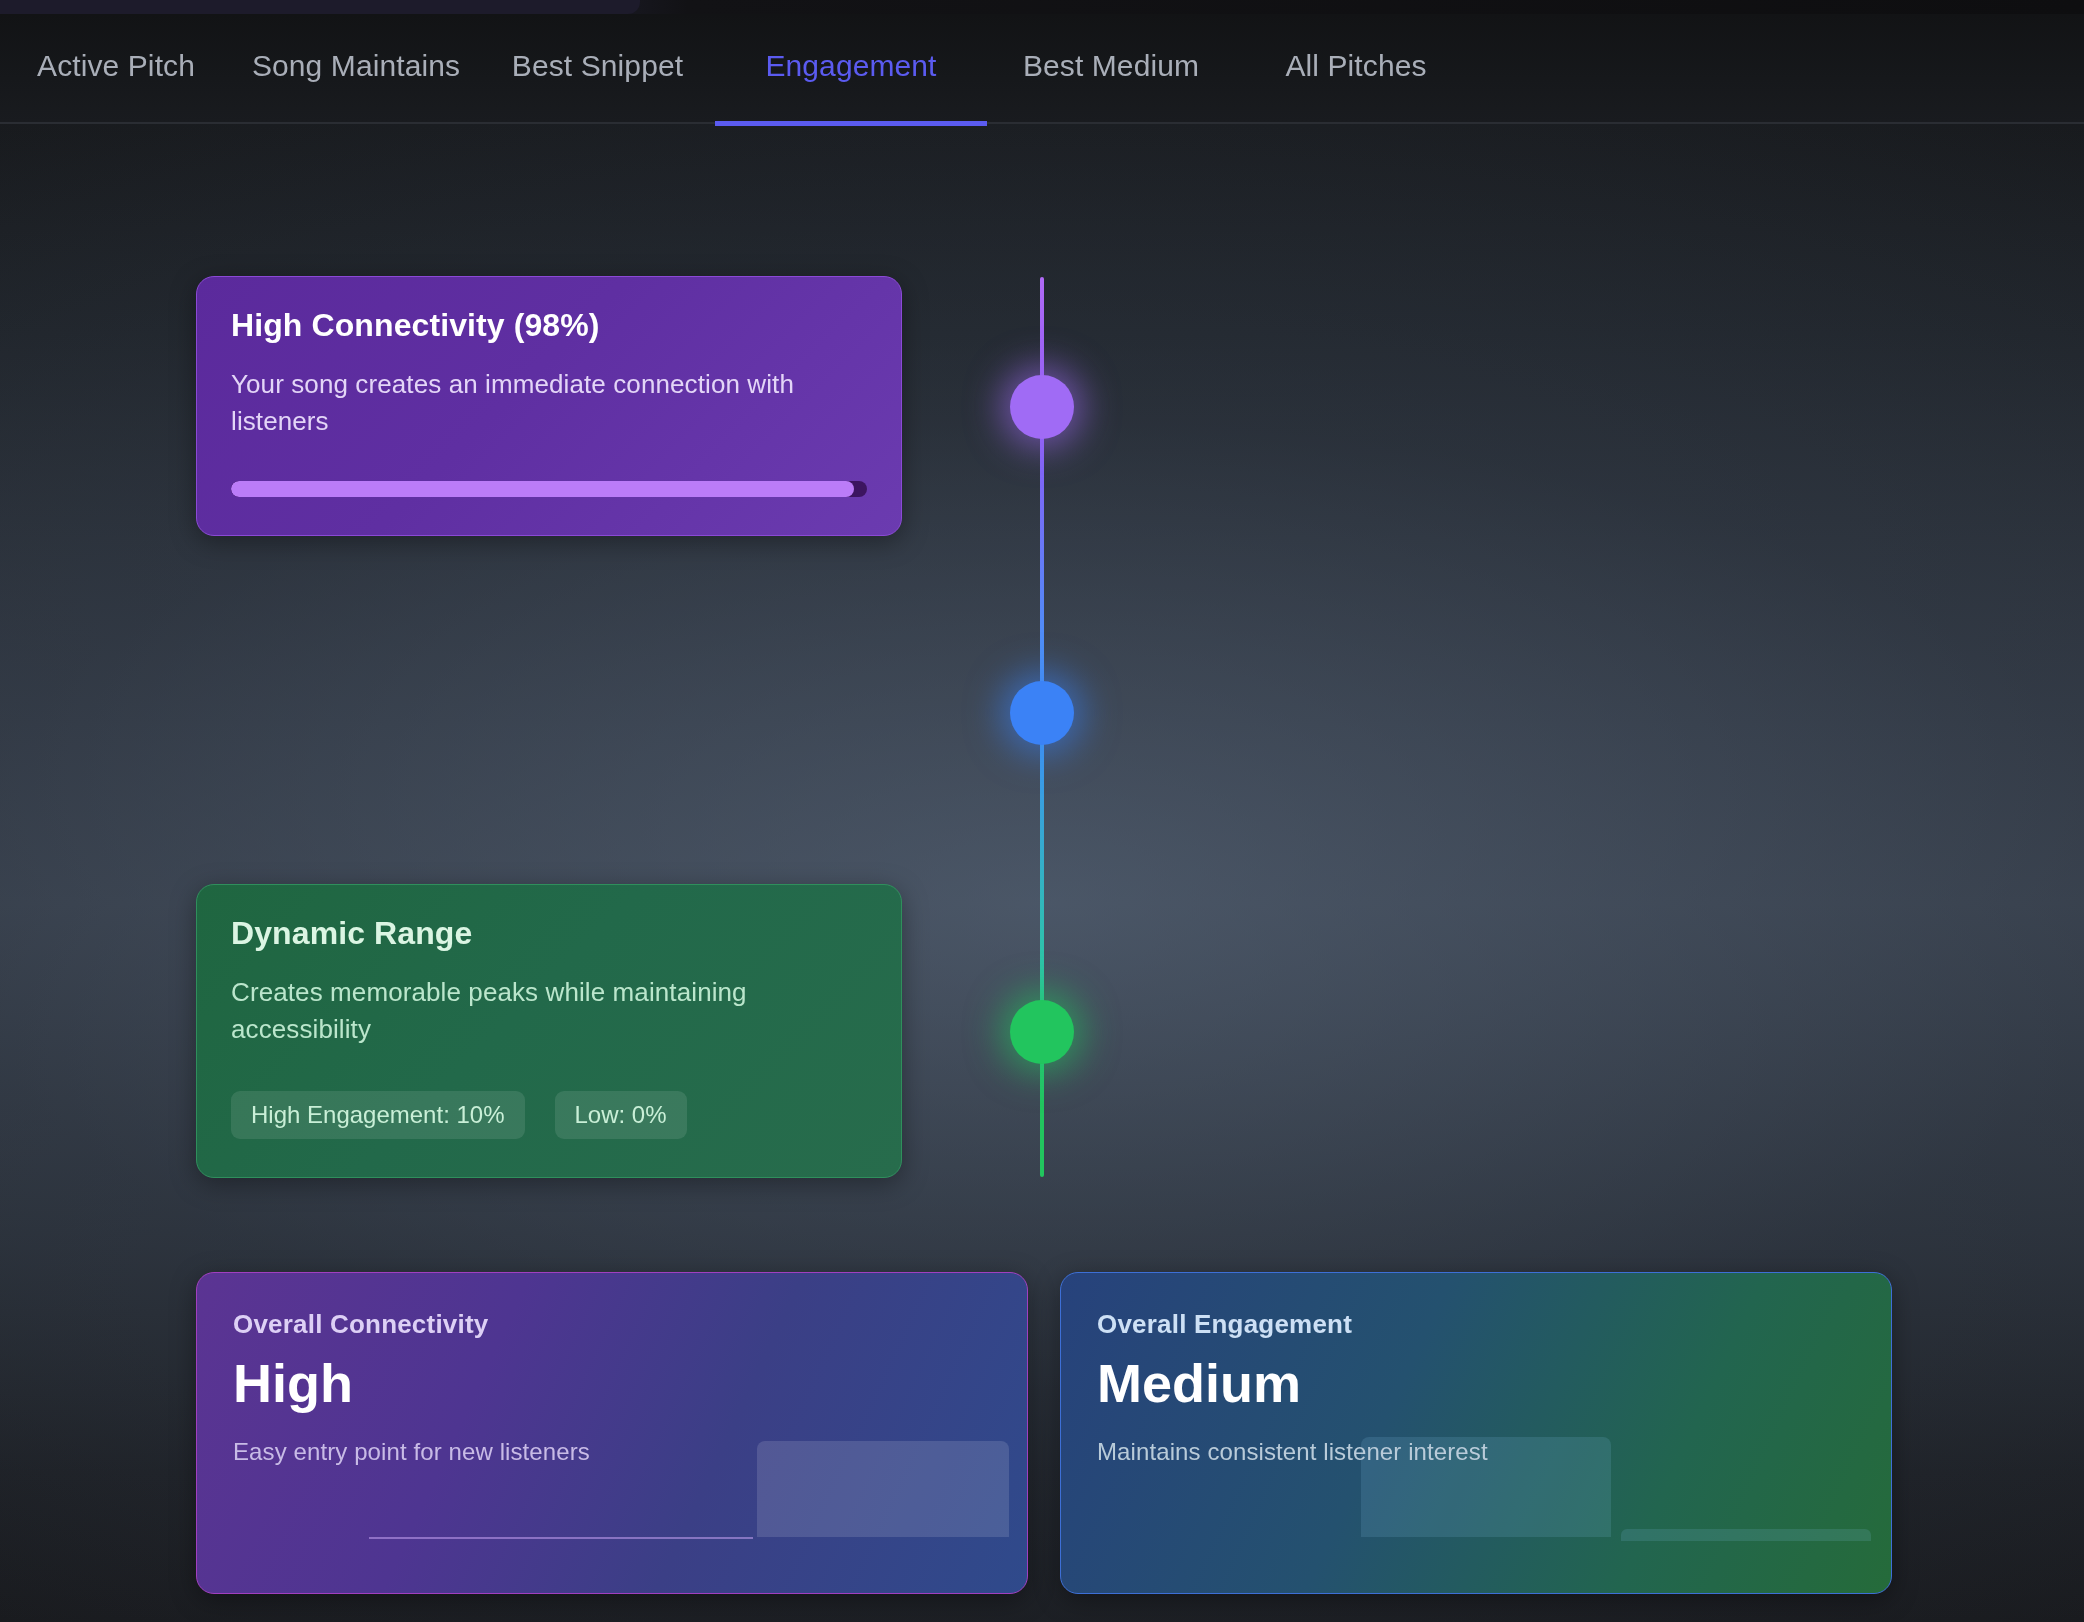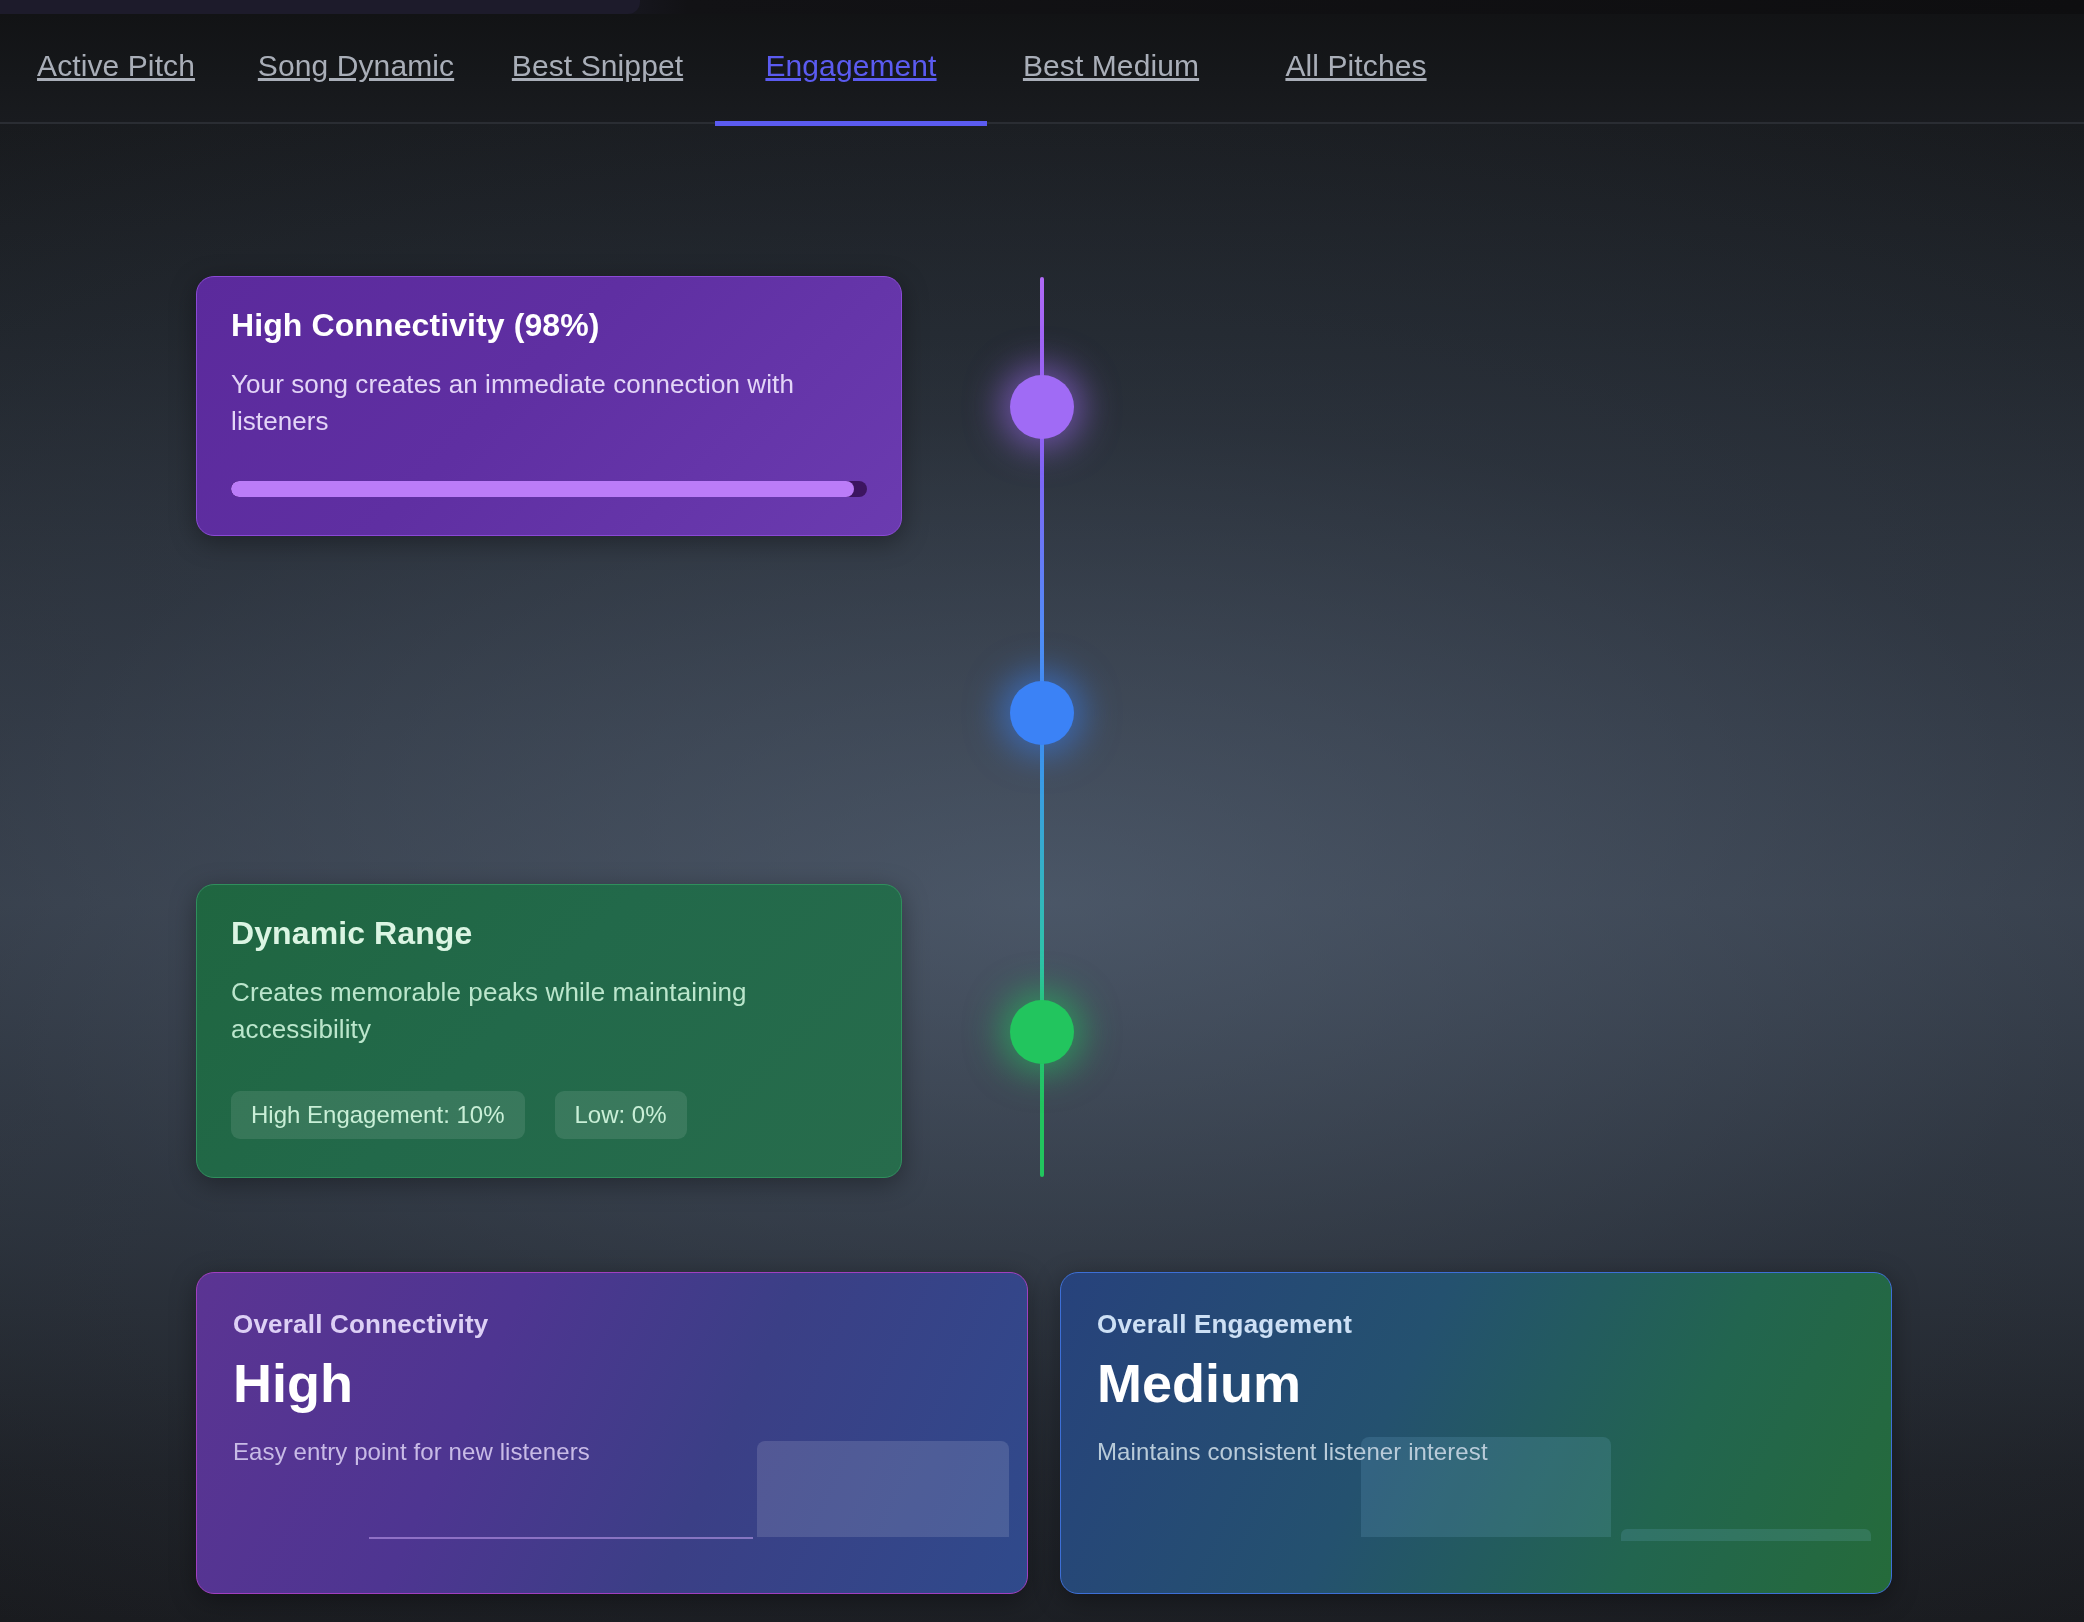--- a/index.html
+++ b/index.html
@@ -37,21 +37,20 @@
   .tab{
     position:relative;
     height:110px;
     display:flex; align-items:center; justify-content:center;
     padding:0 0 6px 0;
     font-size:30px;
     letter-spacing:0.1px;
     color:#a9aeb8;
     cursor:pointer;
     white-space:nowrap;
-    text-decoration:underline;
   }
   .tab.active{ color:#5b5bf0; }
   .tab.active::after{
     content:"";
     position:absolute; left:0; right:0; bottom:-2px; height:5px;
     background:#5b5bf0;
   }
 
   
   #page-bg{
@@ -195,21 +194,21 @@
 </head>
 <body>
 
 <div id="top-sliver">
   <div id="top-sliver-tab"></div>
 </div>
 
 <nav id="tabbar">
   <div id="tabstrip">
       <div class="tab" style="width: 232px;">Active Pitch</div>
-      <div class="tab" style="width: 248px;">Song Dynamic</div>
+      <div class="tab" style="width: 248px;">Song Maintains</div>
       <div class="tab" style="width: 235px;">Best Snippet</div>
       <div class="tab active" style="width: 272px;">Engagement</div>
       <div class="tab" style="width: 248px;">Best Medium</div>
       <div class="tab" style="width: 242px;">All Pitches</div>
     </div>
 </nav>
 
 <div id="page-bg"></div>
 
 <div id="content">

